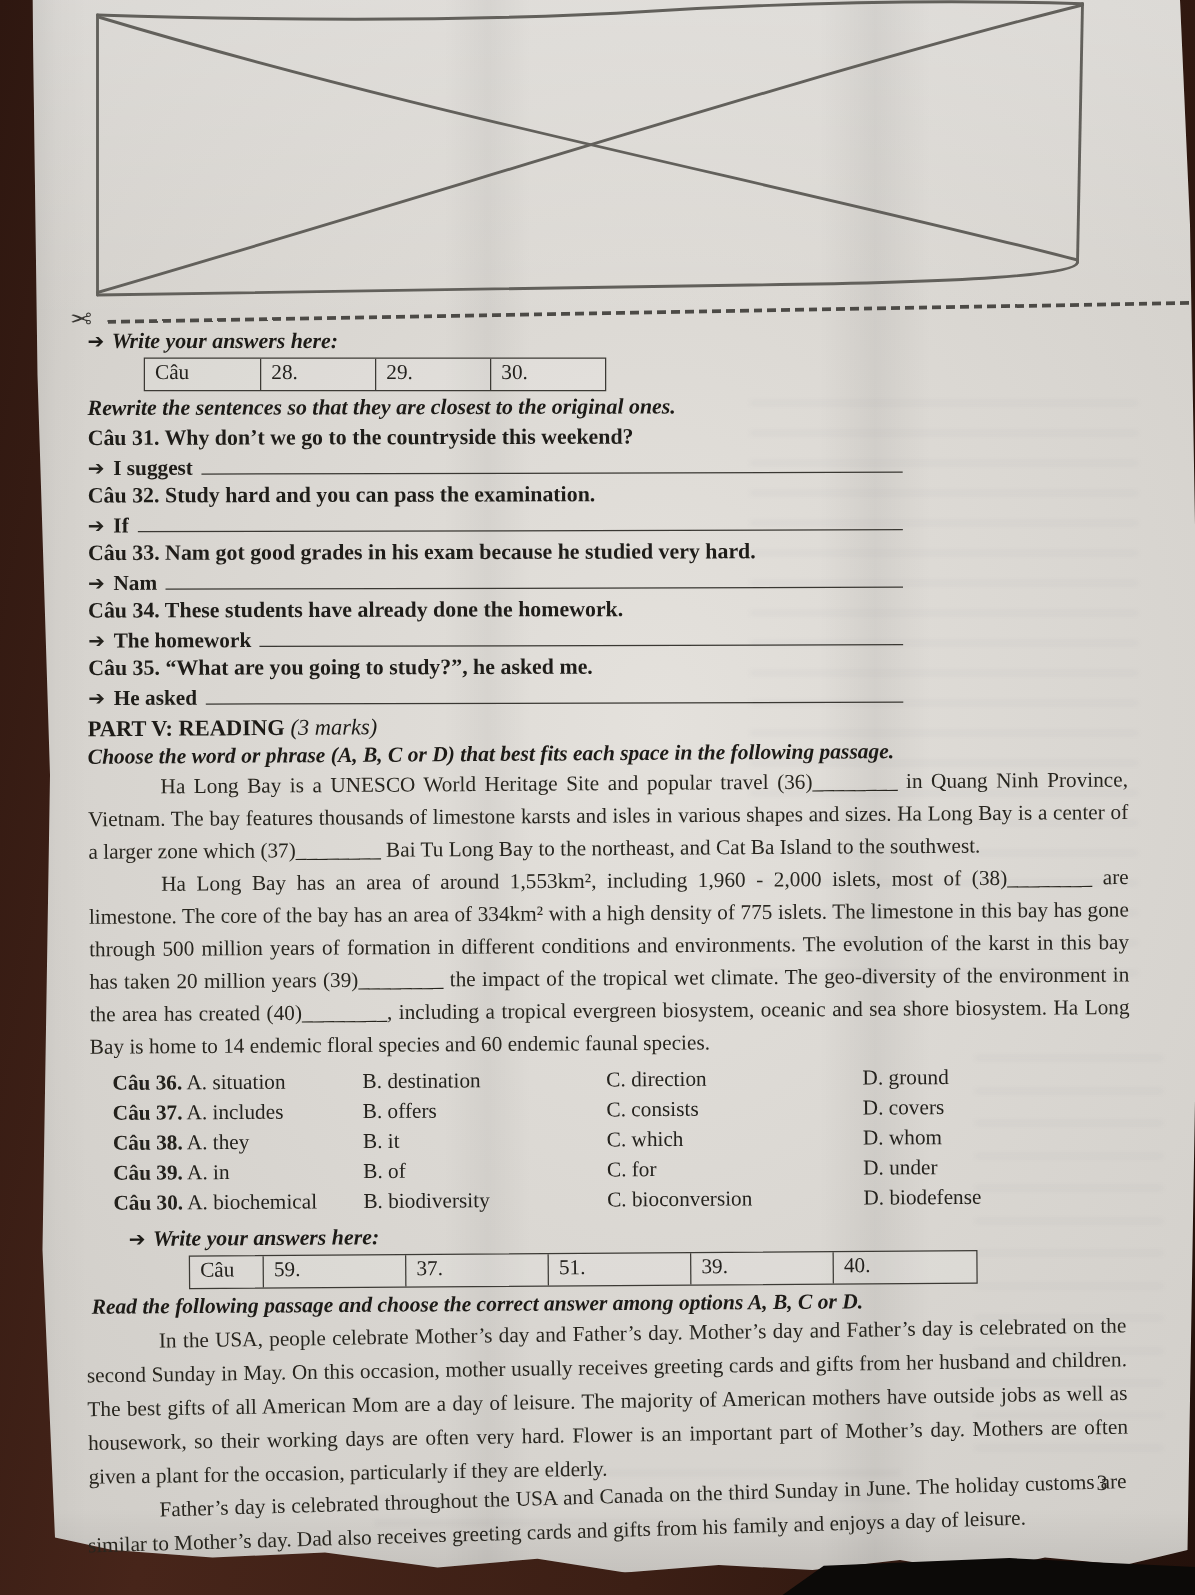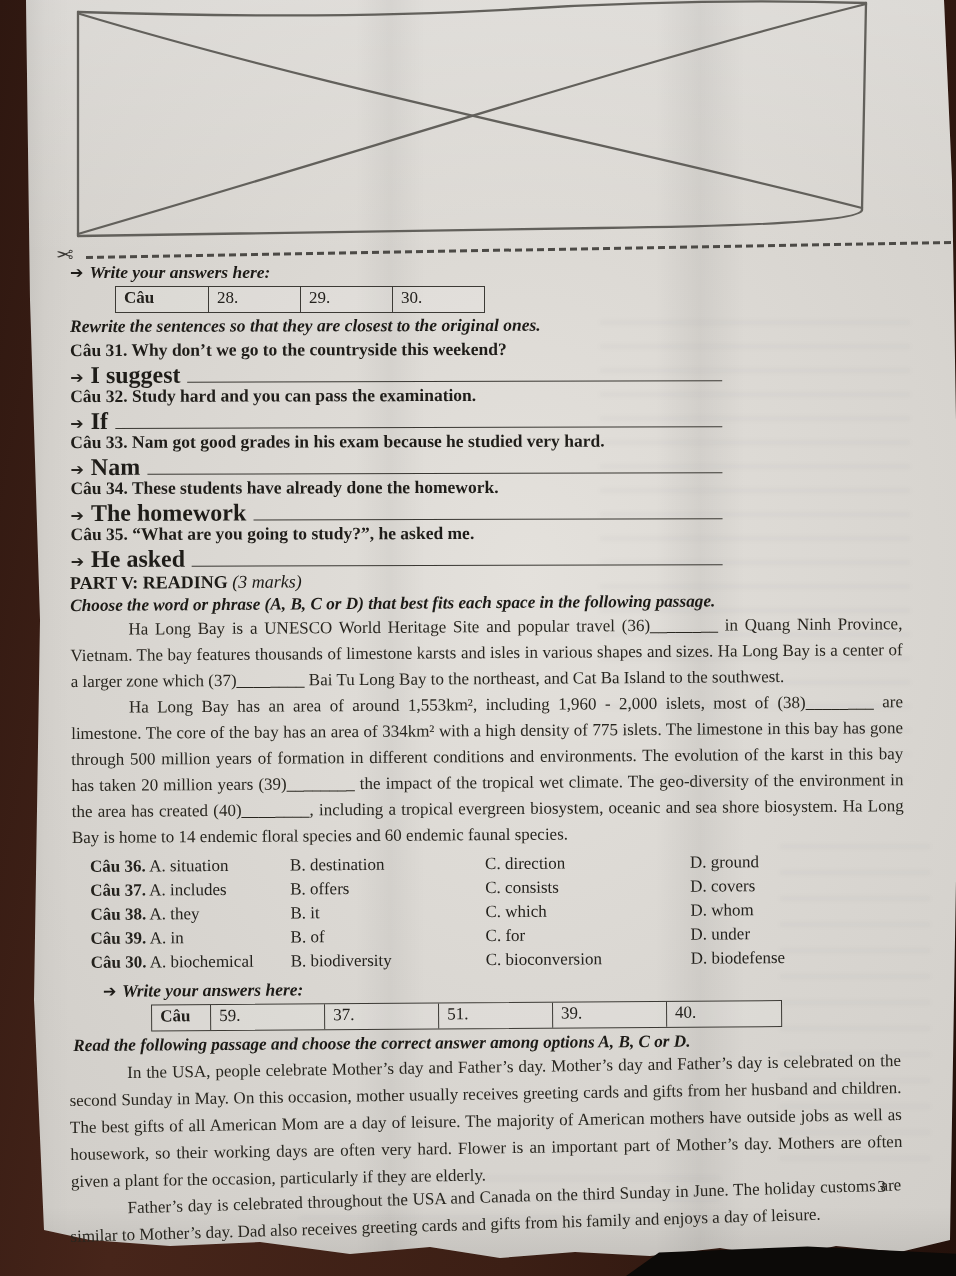--- a/index.html
+++ b/index.html
@@ -48,32 +48,32 @@
     font-family:"DejaVu Sans",sans-serif; transform:scaleX(-1);
   }
 
   .content{position:absolute; left:70px; top:262px; width:832px;}
 
   .hdr-line{display:flex; align-items:baseline; gap:6px; font-weight:bold; font-style:italic; font-size:17.5px; color:#1d1b17;}
   .arrow{font-style:normal; font-family:"DejaVu Sans",sans-serif; font-size:16px; font-weight:bold;}
 
   .anstable{display:flex; border:1.7px solid #3c3a35; background:rgba(255,255,255,0.12); height:25px; align-items:stretch;}
   .anstable .cell{border-left:1.5px solid #3c3a35; padding:1px 6px 0 8px; font-size:17px; color:#23211d;}
-  .anstable .cell:first-child{border-left:none;font-weight:bold;}
+  .anstable .cell:first-child{border-left:none;}
   .t1{width:368px; margin:3px 0 2px 45px;}
   .t1 .cell{width:92px; box-sizing:border-box;}
   .t2{width:629px; margin:3px 0 2px 78px;}
   .t2 .cell.lbl{width:58px; box-sizing:border-box;}
   .t2 .cell{width:114px; box-sizing:border-box;}
 
   .sec-rewrite{transform:rotate(-0.15deg); transform-origin:0 0;}
   .rw-title{font-weight:bold; font-style:italic; font-size:17.5px; margin:3px 0 2px 0; color:#1d1b17;}
   .question{font-weight:bold; font-size:17.5px; line-height:23px; color:#1f1d19;}
   .rw-line{display:flex; align-items:baseline; gap:7px; height:23px; width:652px;}
-  .rw-line .stem{font-weight:bold; font-size:24px; white-space:nowrap; color:#1f1d19;}
+  .rw-line .stem{font-weight:bold; font-size:17px; white-space:nowrap; color:#1f1d19;}
   .rw-line .blank{flex:1; border-bottom:1.6px solid #3a3833; height:17px;}
 
   .sec-reading{transform:rotate(-0.4deg); transform-origin:0 0; margin-top:4px;}
   .part-heading{font-size:18px; color:#1d1b17; margin-top:2px;}
   .part-heading .main{font-weight:bold;}
   .part-heading .marks{font-weight:normal; font-style:italic;}
   .instruction{font-weight:bold; font-style:italic; font-size:17.2px; line-height:23px; color:#1d1b17;}
   .para{font-size:17px; line-height:26px; text-align:justify; text-indent:58px; color:#28261f;}
 
   .mcq{margin-top:6px;}

